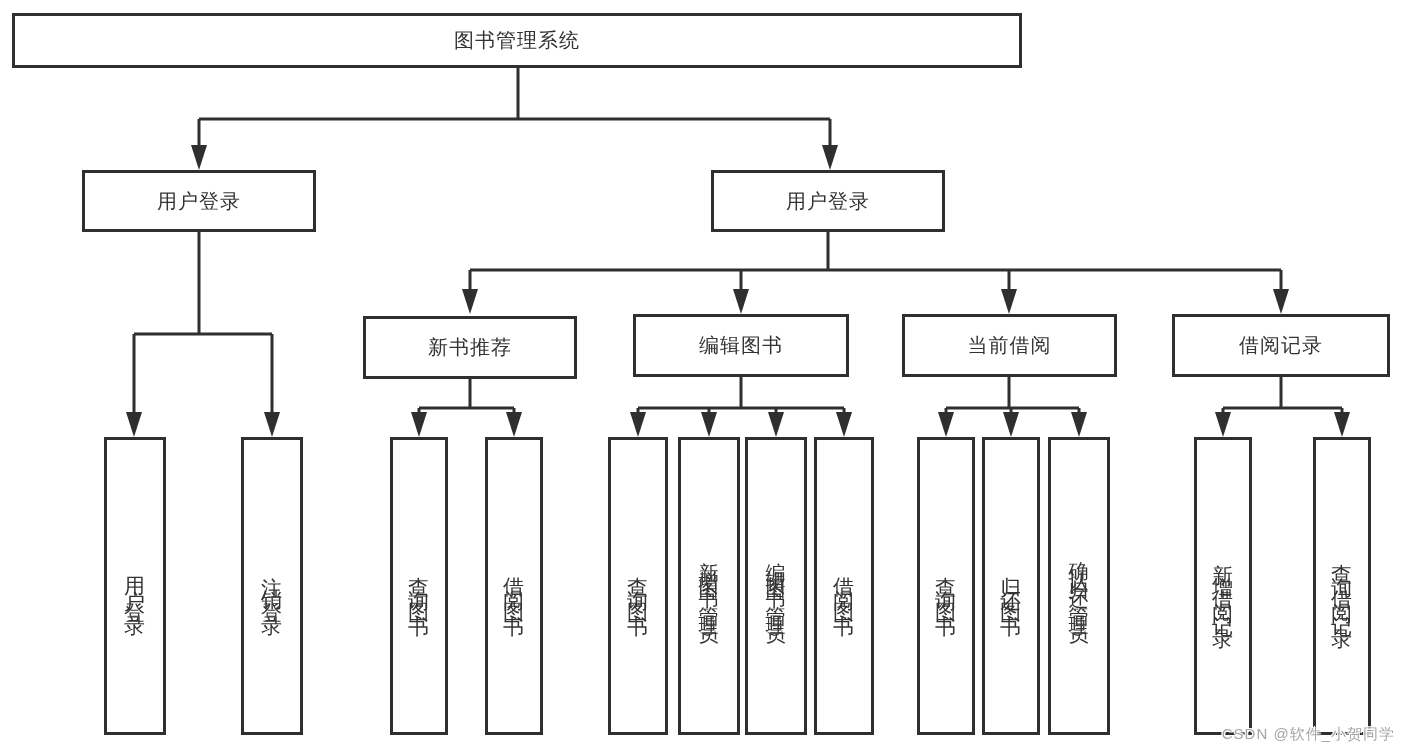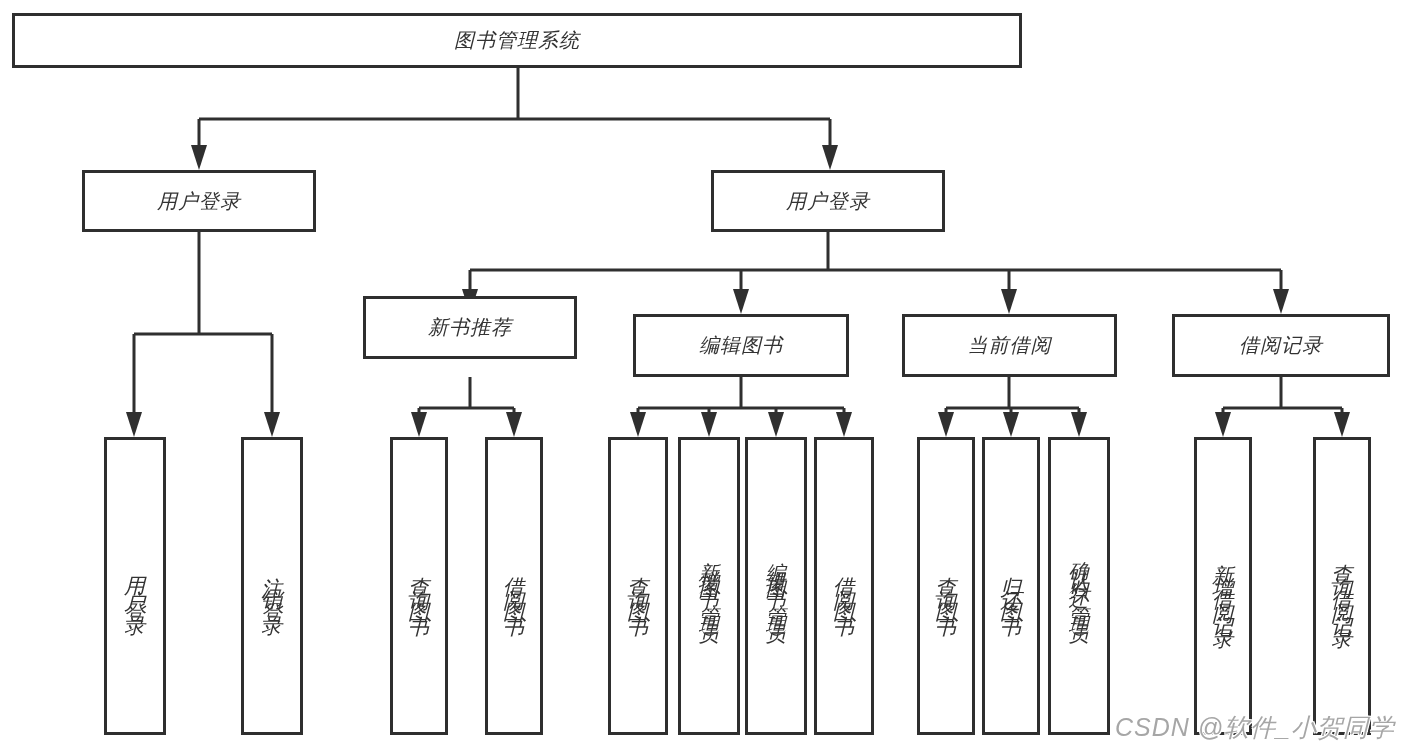--- a/index.html
+++ b/index.html
@@ -7,21 +7,20 @@
     padding: 0;
     background: #ffffff;
     font-family: "Liberation Sans", sans-serif;
   }
   .canvas {
     position: relative;
     width: 1405px;
     height: 747px;
     background: #ffffff;
     overflow: hidden;
-    font-style: italic;
   }
   .connectors {
     position: absolute;
     left: 0;
     top: 0;
     width: 1405px;
     height: 747px;
     pointer-events: none;
   }
   .hbox {
@@ -33,21 +32,21 @@
     align-items: center;
     justify-content: center;
     color: #333333;
     font-size: 20px;
     letter-spacing: 1px;
     white-space: nowrap;
   }
   .root-box   { left: 12px;   top: 13px;  width: 1010px; height: 55px; }
   .user-login { left: 82px;   top: 170px; width: 234px;  height: 62px; }
   .book-mgmt  { left: 711px;  top: 170px; width: 234px;  height: 62px; }
-  .new-book   { left: 363px;  top: 296px; width: 214px;  height: 63px; }
+  .new-book   { left: 363px;  top: 316px; width: 214px;  height: 63px; }
   .book-borrow{ left: 633px;  top: 314px; width: 216px;  height: 63px; }
   .cur-borrow { left: 902px;  top: 314px; width: 215px;  height: 63px; }
   .borrow-rec { left: 1172px; top: 314px; width: 218px;  height: 63px; }
 
   .vbox {
     position: absolute;
     top: 437px;
     height: 298px;
     box-sizing: border-box;
     background: #ffffff;
@@ -81,21 +80,21 @@
   .d1 { left: 917px;  width: 58px; }
   .d2 { left: 982px;  width: 58px; }
   .d3 { left: 1048px; width: 62px; }
   .e1 { left: 1194px; width: 58px; }
   .e2 { left: 1313px; width: 58px; }
 
   .watermark {
     position: absolute;
     right: 10px;
     bottom: 3px;
-    font-size: 25px;
+    font-size: 15px;
     color: #a6a6a6;
     letter-spacing: 1px;
     text-shadow: 1px 1px 0 #ffffff, -1px -1px 0 #ffffff, 1px -1px 0 #ffffff, -1px 1px 0 #ffffff;
     white-space: nowrap;
   }
 </style>
 </head>
 <body>
 
 <div class="canvas">

